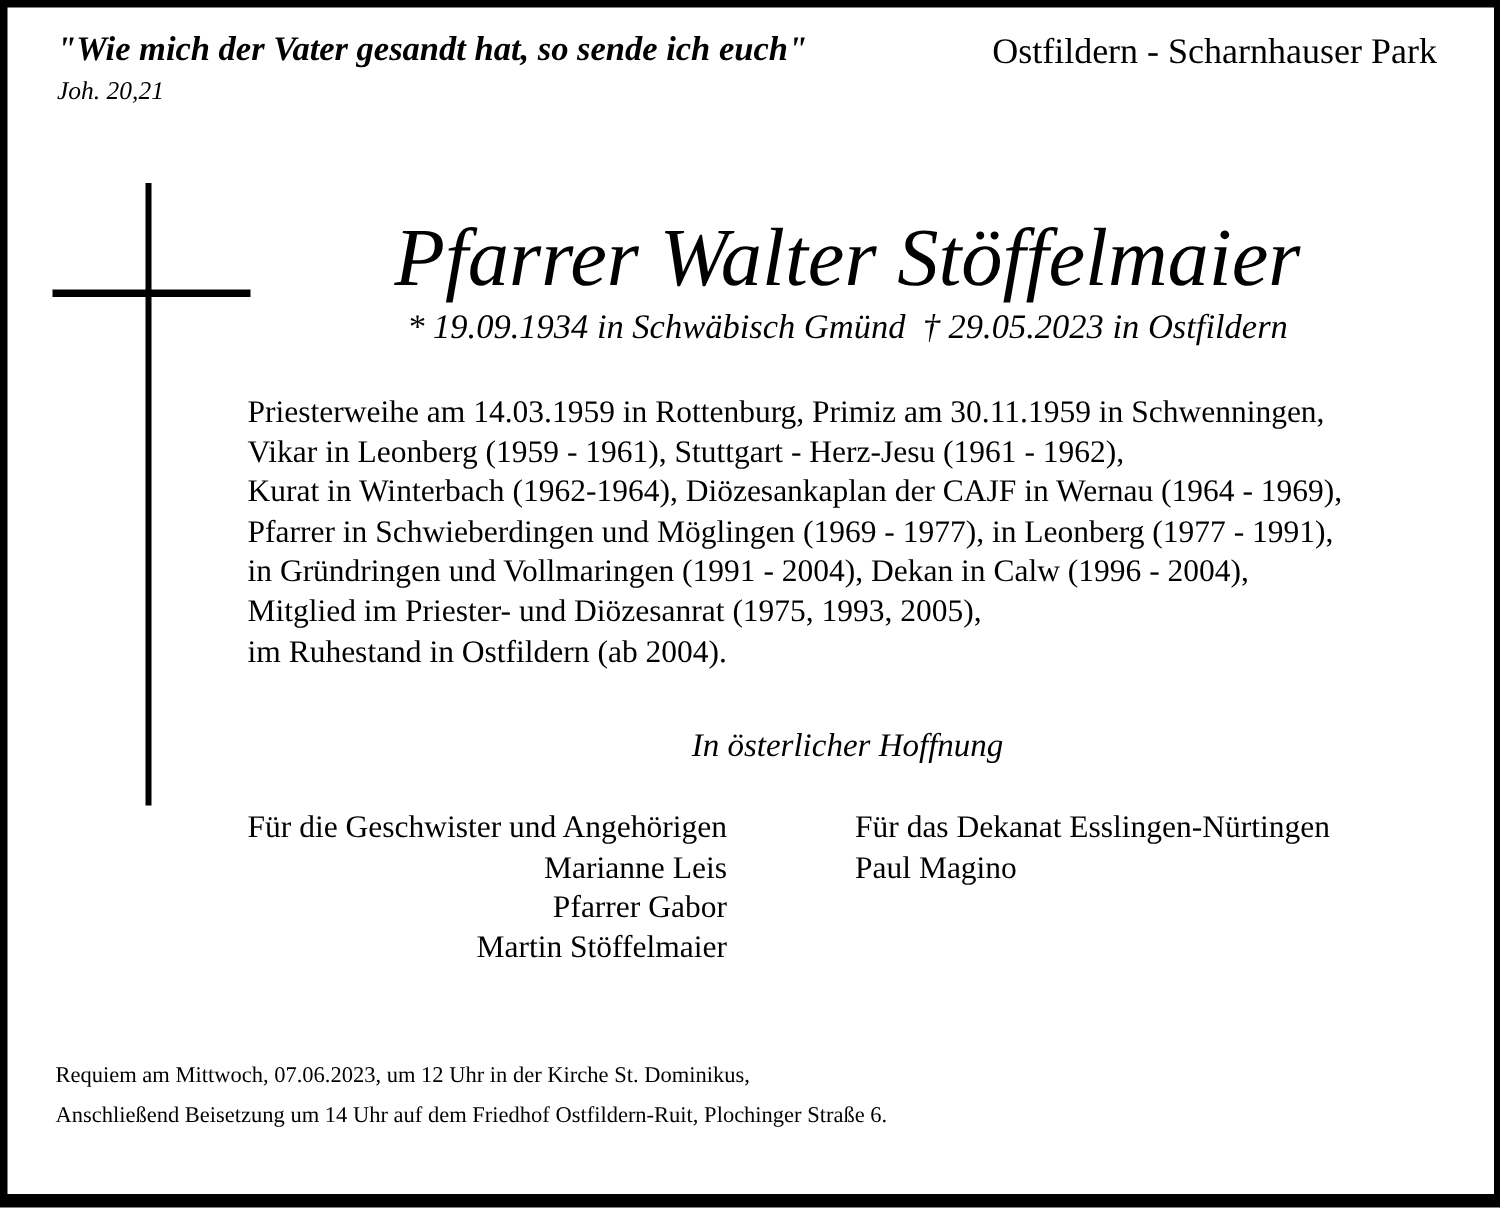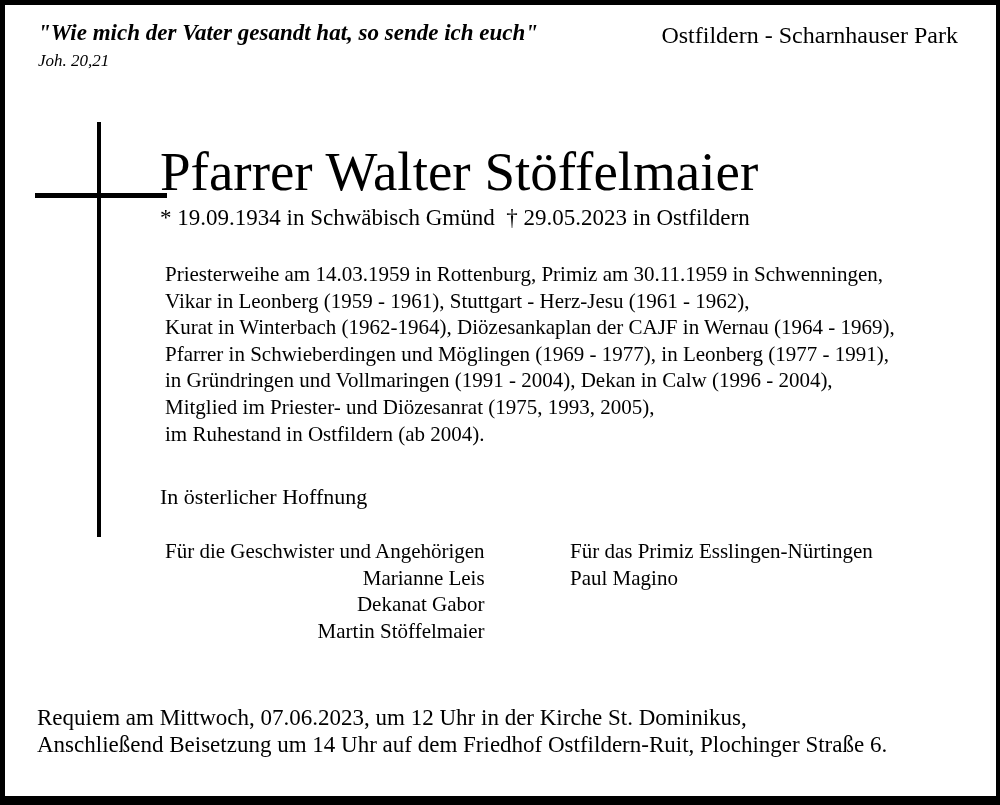--- a/index.html
+++ b/index.html
@@ -36,41 +36,41 @@
   .region {
     right: 42px; top: 20px;
     font-size: 24px; line-height: 30px; white-space: nowrap;
   }
 
   
   .cross-v { left: 97px; top: 122px; width: 4px; height: 415px; background: #000; }
   .cross-h { left: 35px; top: 193px; width: 132px; height: 5px;  background: #000; }
 
   
-  .center-col { left: 160px; width: 810px; text-align: left; }
+  .center-col { left: 160px; width: 810px; text-align: center; font-style: italic; }
   .title      { top: 143px; font-size: 55px; line-height: 58px; white-space: nowrap; }
   .life-dates { top: 204px; font-size: 23px; line-height: 28px; white-space: pre-wrap; }
 
   
   .bio {
     left: 165px; top: 261px;
     font-size: 21px; line-height: 26.6px; white-space: nowrap;
   }
 
   .hoffnung { top: 484px; font-size: 22px; line-height: 26px; }
 
   
   .col { top: 538px; font-size: 21px; line-height: 26.6px; white-space: nowrap; }
   .col-family  { left: 165px; text-align: right; }
   .col-dekanat { left: 570px; }
 
   
   .funeral {
     left: 37px; top: 704px;
-    font-size: 23px; line-height: 27.4px; white-space: nowrap;
+    font-size: 15px; line-height: 27.4px; white-space: nowrap;
   }
 </style>
 </head>
 <body>
 
 <div class="scan-frame">
   <div class="paper"></div>
 
   <div class="abs quote">"Wie mich der Vater gesandt hat, so sende ich euch"</div>
   <div class="abs quote-ref">Joh. 20,21</div>
@@ -92,26 +92,26 @@
     <div>in Gründringen und Vollmaringen (1991 - 2004), Dekan in Calw (1996 - 2004),</div>
     <div>Mitglied im Priester- und Diözesanrat (1975, 1993, 2005),</div>
     <div>im Ruhestand in Ostfildern (ab 2004).</div>
   </div>
 
   <div class="abs center-col hoffnung">In österlicher Hoffnung</div>
 
   <div class="abs col col-family">
     <div>Für die Geschwister und Angehörigen</div>
     <div>Marianne Leis</div>
-    <div>Dekanat Gabor</div>
+    <div>Pfarrer Gabor</div>
     <div>Martin Stöffelmaier</div>
   </div>
 
   <div class="abs col col-dekanat">
-    <div>Für das Primiz Esslingen-Nürtingen</div>
+    <div>Für das Dekanat Esslingen-Nürtingen</div>
     <div>Paul Magino</div>
   </div>
 
   <div class="abs funeral">
     <div>Requiem am Mittwoch, 07.06.2023, um 12 Uhr in der Kirche St. Dominikus,</div>
     <div>Anschließend Beisetzung um 14 Uhr auf dem Friedhof Ostfildern-Ruit, Plochinger Straße 6.</div>
   </div>
 </div>
 
 </body></html>

